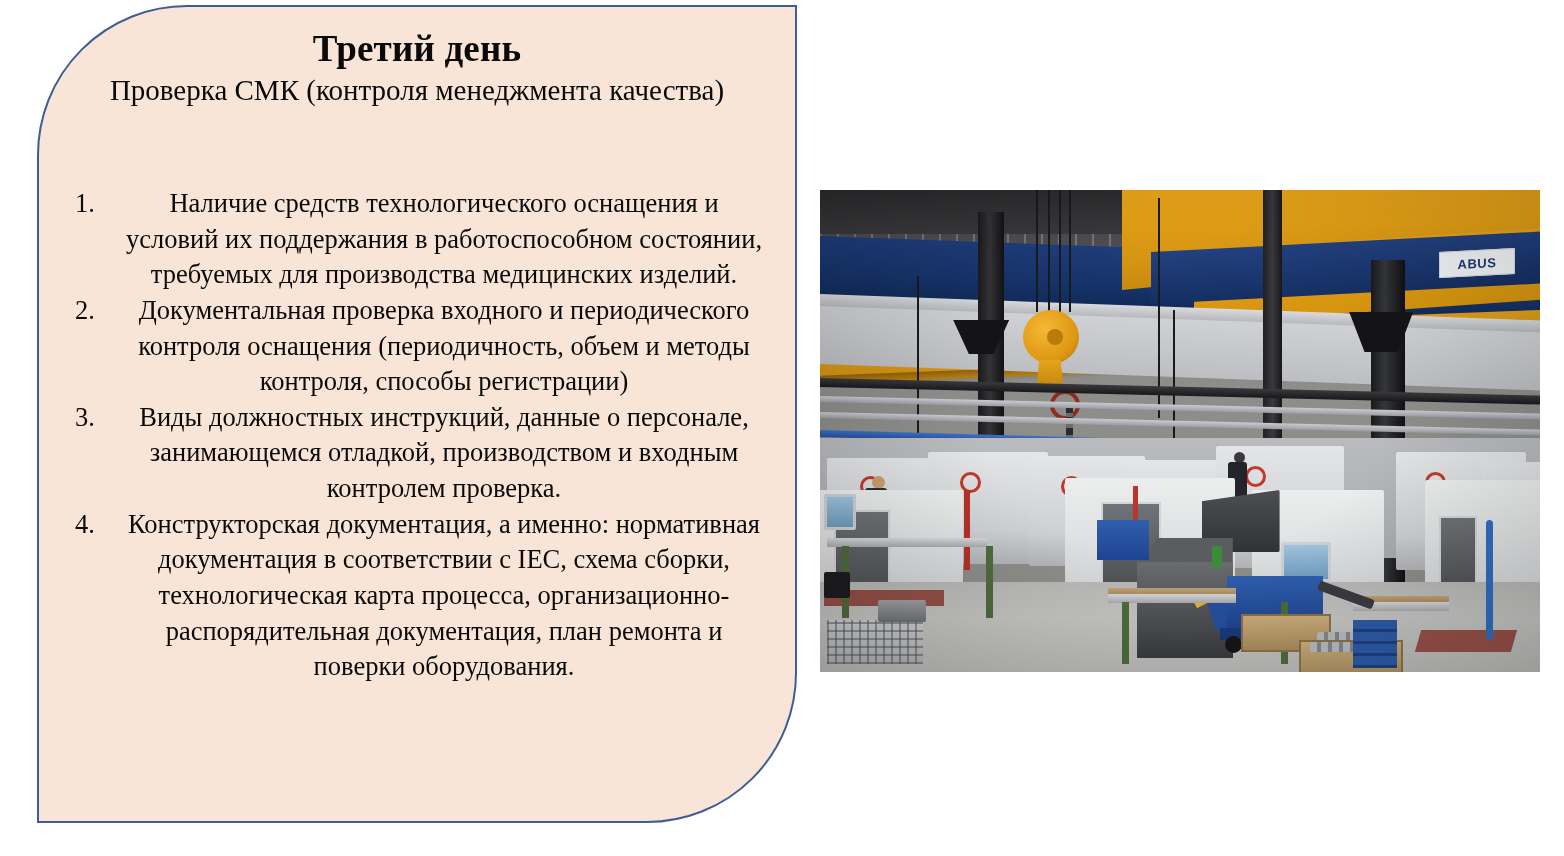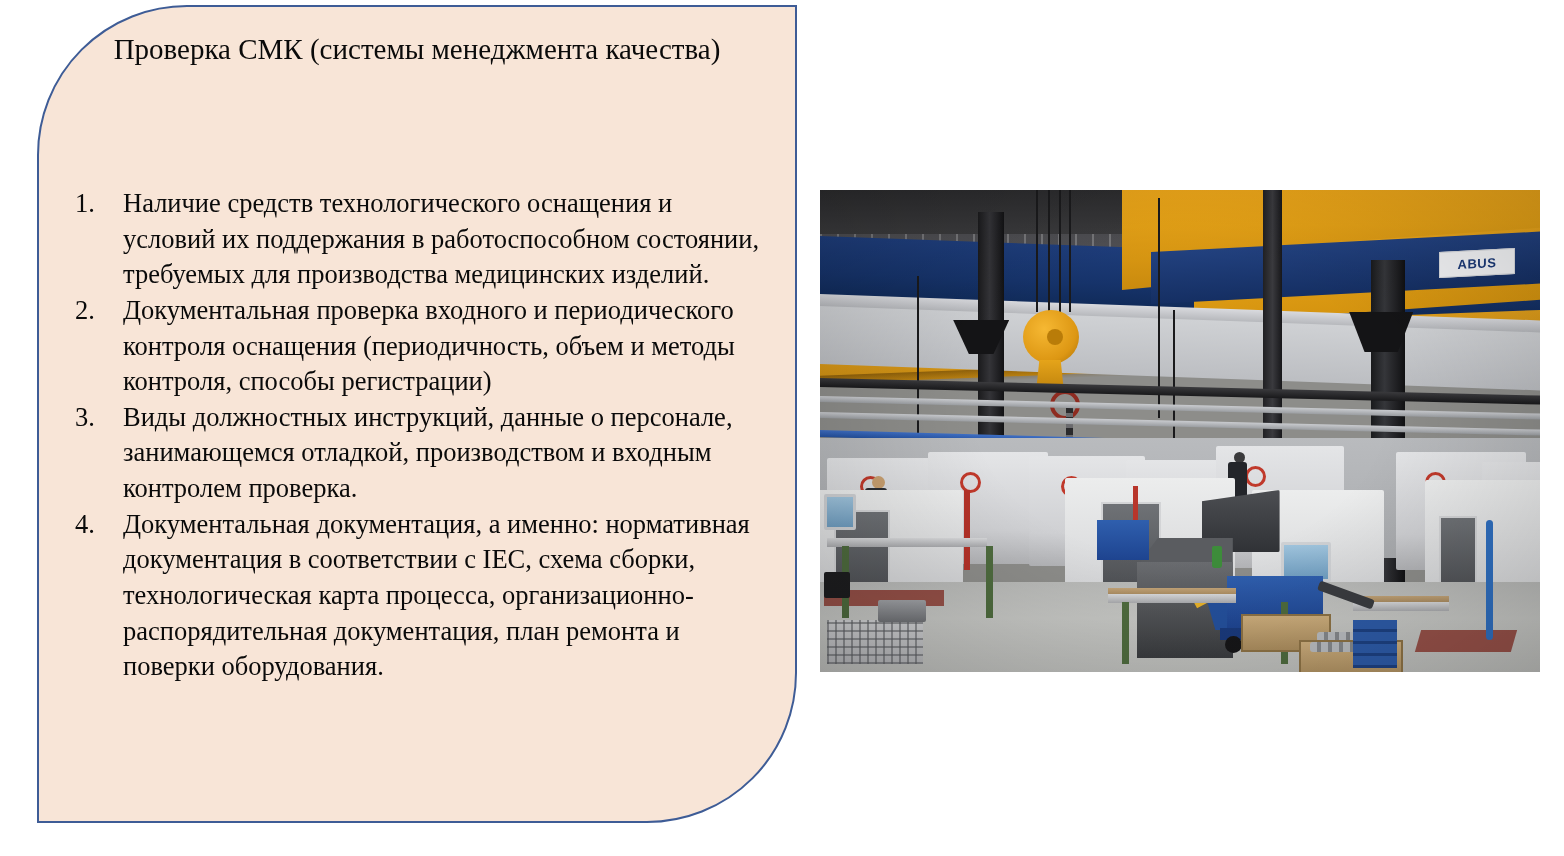--- a/index.html
+++ b/index.html
@@ -75,21 +75,21 @@
   }
   .li-marker {
     flex: 0 0 48px;
     text-align: left;
     font-size: 26.5px;
     color: #0A0A0A;
     line-height: 1.345;
   }
   .li-text {
     flex: 1 1 auto;
-    text-align: left;
+    text-align: center;
   }
 
   
   #factory-photo {
     position: absolute;
     left: 820px;
     top: 190px;
     width: 720px;
     height: 482px;
     overflow: hidden;
@@ -299,39 +299,40 @@
     background:radial-gradient(ellipse at 50% 45%, rgba(0,0,0,0) 40%, rgba(0,0,0,.18) 100%);
     pointer-events:none;
   }
 </style>
 </head>
 <body>
 
 <div id="content-panel"></div>
 
 <div id="title-block">
-  <div id="slide-subtitle">Проверка СМК (системы менеджмента качества)</div>
+  <div id="slide-title">Третий день</div>
+  <div id="slide-subtitle">Проверка СМК (контроля менеджмента качества)</div>
 </div>
 
 <ol id="numbered-list">
   <li>
     <span class="li-marker">1.</span>
     <span class="li-text">Наличие средств технологического оснащения и условий их поддержания в работоспособном состоянии, требуемых для производства медицинских изделий.</span>
   </li>
   <li>
     <span class="li-marker">2.</span>
     <span class="li-text">Документальная проверка входного и периодического контроля оснащения (периодичность, объем и методы контроля, способы регистрации)</span>
   </li>
   <li>
     <span class="li-marker">3.</span>
     <span class="li-text">Виды должностных инструкций, данные о персонале, занимающемся отладкой, производством и входным контролем проверка.</span>
   </li>
   <li>
     <span class="li-marker">4.</span>
-    <span class="li-text">Документальная документация, а именно: нормативная документация в соответствии с IEC, схема сборки, технологическая карта процесса, организационно-распорядительная документация, план ремонта и поверки оборудования.</span>
+    <span class="li-text">Конструкторская документация, а именно: нормативная документация в соответствии с IEC, схема сборки, технологическая карта процесса, организационно-распорядительная документация, план ремонта и поверки оборудования.</span>
   </li>
 </ol>
 
 <div id="factory-photo">
 
   <div class="ph ceiling-dark"></div>
   <div class="ph ceiling-grid"></div>
   <div class="ph ceiling-right"></div>
   <div class="ph duct-a"></div>
   <div class="ph duct-b"></div>

